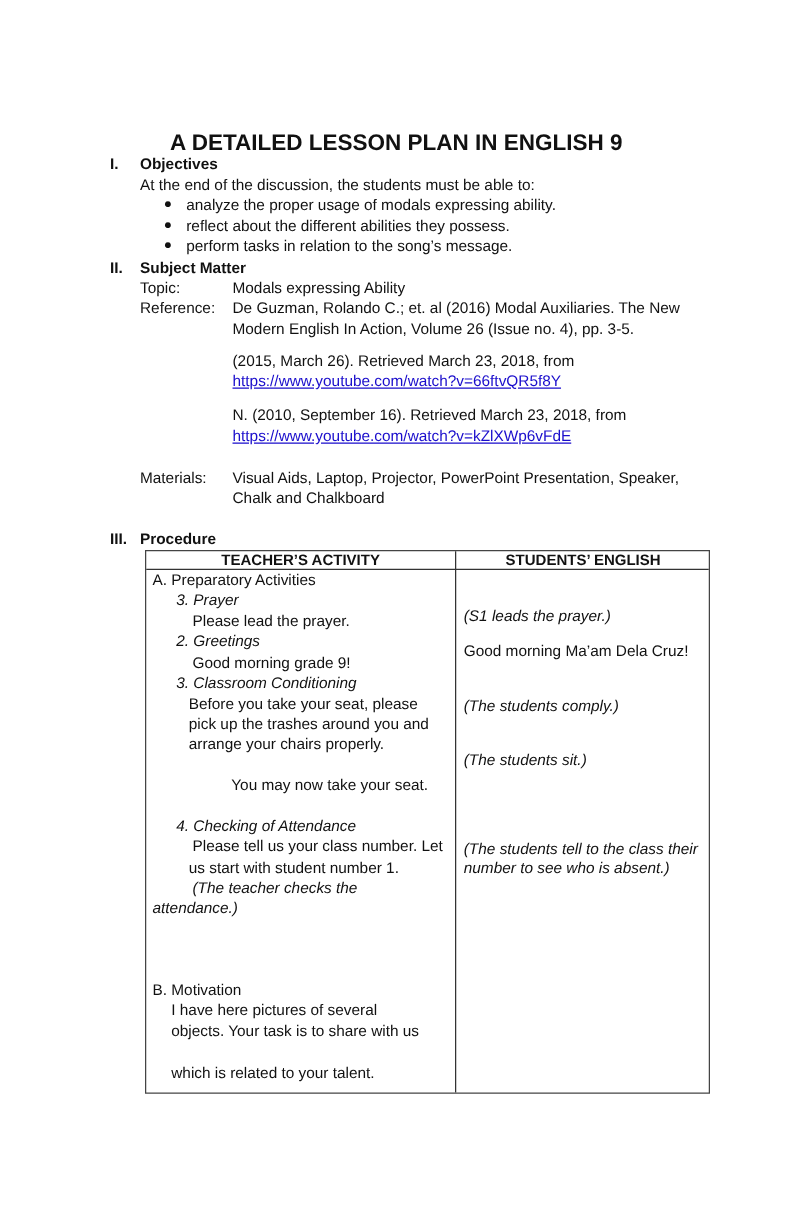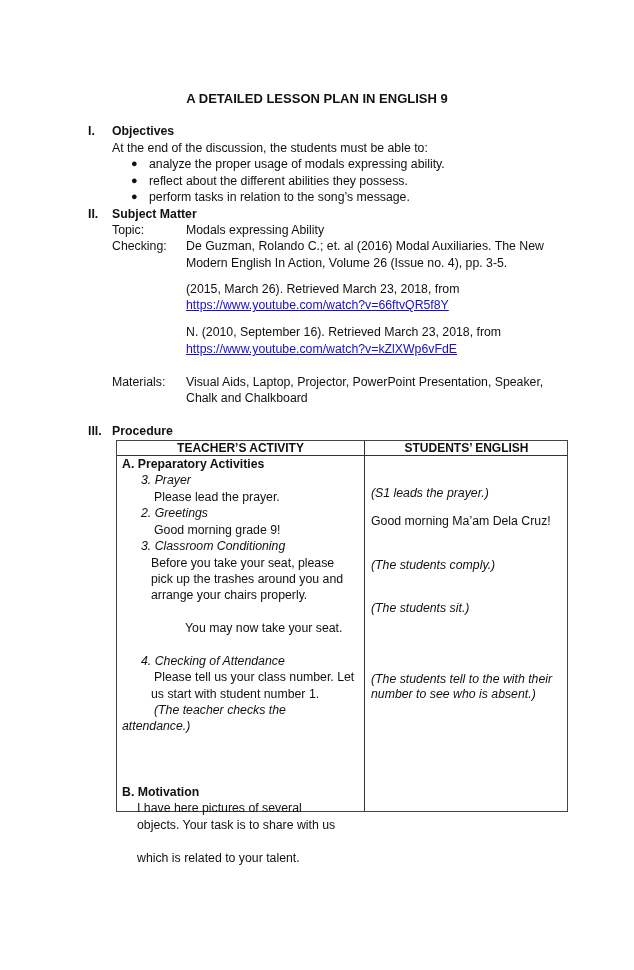--- a/index.html
+++ b/index.html
@@ -1,31 +1,31 @@
 <!DOCTYPE html>
 <html><head>
 <meta charset="utf-8">
 <style>
   html, body { margin: 0; padding: 0; background: #ffffff; }
   body { width: 634px; height: 970px; position: relative; overflow: hidden;
          font-family: "Liberation Sans", sans-serif; font-size: 12.3px; color: #111; }
   .abs { position: absolute; white-space: nowrap; }
-  .title { left: 0; width: 634px; top: 91px; text-align: center; font-weight: bold; font-size: 13px; }
+  .title { left: 0; width: 634px; top: 104px; text-align: center; font-weight: bold; font-size: 18px; }
   .roman { font-weight: bold; }
   .head { font-weight: bold; }
   .bullet { font-size: 11px; }
   a.link { color: #1a0dcc; text-decoration: underline; }
-  .tbl { position: absolute; left: 116px; top: 440px; width: 452px; height: 372px;
+  .tbl { position: absolute; left: 116px; top: 440px; width: 452px; height: 435px;
          border: 1px solid #444; box-sizing: border-box; }
   .tbl .vdiv { position: absolute; left: 247px; top: 0; bottom: 0; border-left: 1px solid #333; }
   .tbl .hdiv { position: absolute; left: 0; right: 0; top: 14px; border-top: 1px solid #333; }
   .th { position: absolute; top: 0px; height: 14px; line-height: 14px; text-align: center; font-weight: bold; font-size: 12px; }
   .cell { position: absolute; white-space: nowrap; }
   .it { font-style: italic; }
-  .b { font-weight: bold; }
+  .b { font-weight: normal; }
 </style>
 </head>
 <body>
 
 <div>
   <div class="abs title">A DETAILED LESSON PLAN IN ENGLISH 9</div>
 
   <div class="abs roman" style="left:88px; top:124px;">I.</div>
   <div class="abs head" style="left:112px; top:124px;">Objectives</div>
   <div class="abs" style="left:112px; top:141px;">At the end of the discussion, the students must be able to:</div>
@@ -33,21 +33,21 @@
   <div class="abs" style="left:149px; top:157px;">analyze the proper usage of modals expressing ability.</div>
   <div class="abs bullet" style="left:131px; top:174px;">●</div>
   <div class="abs" style="left:149px; top:174px;">reflect about the different abilities they possess.</div>
   <div class="abs bullet" style="left:131px; top:190px;">●</div>
   <div class="abs" style="left:149px; top:190px;">perform tasks in relation to the song’s message.</div>
 
   <div class="abs roman" style="left:88px; top:207px;">II.</div>
   <div class="abs head" style="left:112px; top:207px;">Subject Matter</div>
   <div class="abs" style="left:112px; top:223px;">Topic:</div>
   <div class="abs" style="left:186px; top:223px;">Modals expressing Ability</div>
-  <div class="abs" style="left:112px; top:239px;">Checking:</div>
+  <div class="abs" style="left:112px; top:239px;">Reference:</div>
   <div class="abs" style="left:186px; top:239px;">De Guzman, Rolando C.; et. al (2016) Modal Auxiliaries. The New</div>
   <div class="abs" style="left:186px; top:256px;">Modern English In Action, Volume 26 (Issue no. 4), pp. 3-5.</div>
 
   <div class="abs" style="left:186px; top:282px;">(2015, March 26). Retrieved March 23, 2018, from</div>
   <a class="abs link" style="left:186px; top:298px;">https://www.youtube.com/watch?v=66ftvQR5f8Y</a>
   <div class="abs" style="left:186px; top:325px;">N. (2010, September 16). Retrieved March 23, 2018, from</div>
   <a class="abs link" style="left:186px; top:342px;">https://www.youtube.com/watch?v=kZlXWp6vFdE</a>
 
   <div class="abs" style="left:112px; top:375px;">Materials:</div>
   <div class="abs" style="left:186px; top:375px;">Visual Aids, Laptop, Projector, PowerPoint Presentation, Speaker,</div>
@@ -80,16 +80,16 @@
 
     <div class="cell b" style="left:5px; top:344px;">B. Motivation</div>
     <div class="cell" style="left:20px; top:360px;">I have here pictures of several</div>
     <div class="cell" style="left:20px; top:377px;">objects. Your task is to share with us</div>
     <div class="cell" style="left:20px; top:410px;">which is related to your talent.</div>
 
     <div class="cell it" style="left:254px; top:45px;">(S1 leads the prayer.)</div>
     <div class="cell" style="left:254px; top:73px;">Good morning Ma’am Dela Cruz!</div>
     <div class="cell it" style="left:254px; top:117px;">(The students comply.)</div>
     <div class="cell it" style="left:254px; top:160px;">(The students sit.)</div>
-    <div class="cell it" style="left:254px; top:231px;">(The students tell to the with their</div>
+    <div class="cell it" style="left:254px; top:231px;">(The students tell to the class their</div>
     <div class="cell it" style="left:254px; top:246px;">number to see who is absent.)</div>
   </div>
 </div>
 
 </body></html>

